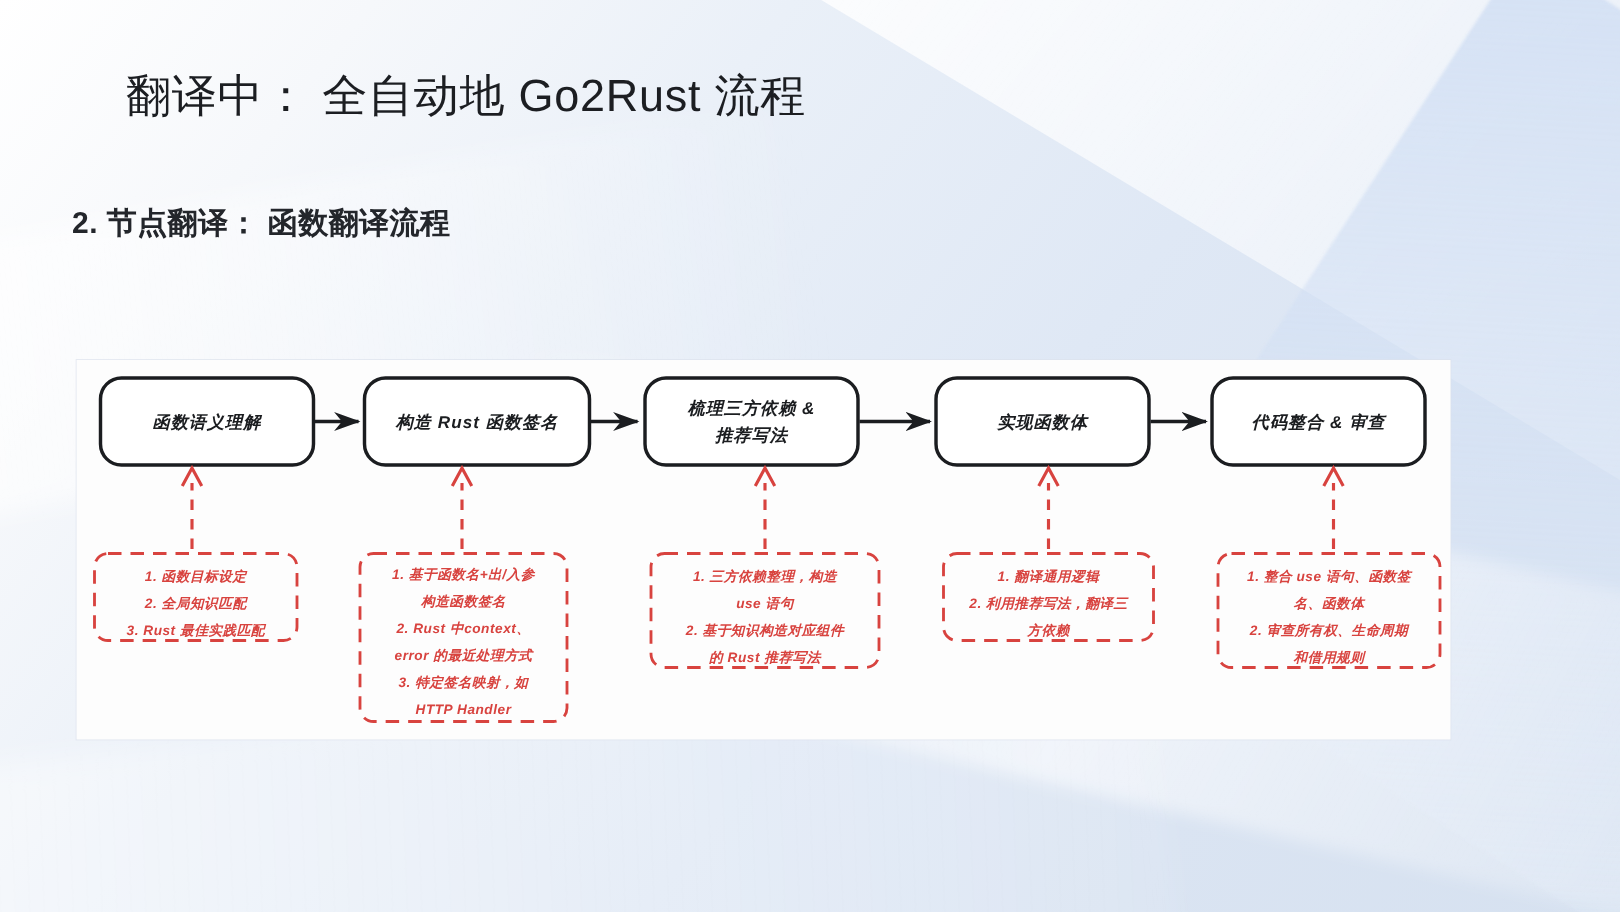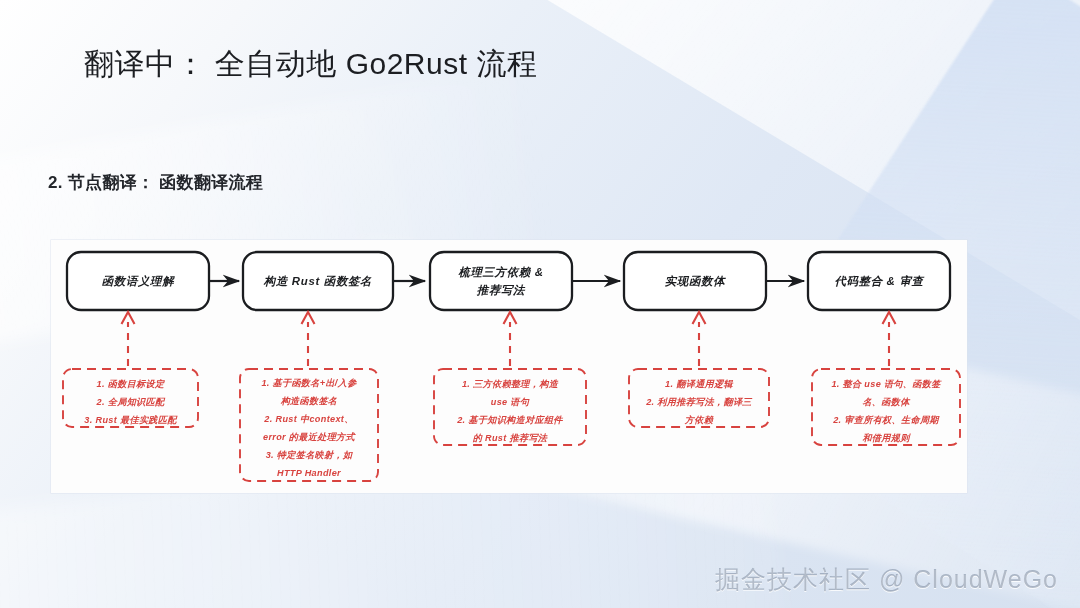--- a/index.html
+++ b/index.html
@@ -76,26 +76,25 @@
     font-weight: 400;
     color: #1c1e22;
     letter-spacing: 0.5px;
     white-space: nowrap;
     margin-left: 40px;
   }
   .slide-subtitle {
     position: absolute;
     left: 48px;
     top: 135px;
-    font-size: 17px;
+    font-size: 20px;
     font-weight: 600;
     color: #23262b;
     letter-spacing: 0.3px;
     white-space: nowrap;
-    margin-top: 36px;
   }
 
   
   #diagram-panel {
     position: absolute;
     left: 51px;
     top: 240px;
     width: 916px;
     height: 253px;
     background: #fdfdfd;
@@ -249,15 +248,14 @@
       <g>
         <rect x="761" y="129" width="148" height="76" rx="9" ry="9" fill="none" stroke="#d8433f" stroke-width="1.9" stroke-dasharray="9 6"></rect>
         <text class="note-line" x="835" y="147" text-anchor="middle">1. 整合 use 语句、函数签</text>
         <text class="note-line" x="835" y="165" text-anchor="middle">名、函数体</text>
         <text class="note-line" x="835" y="183" text-anchor="middle">2. 审查所有权、生命周期</text>
         <text class="note-line" x="835" y="201" text-anchor="middle">和借用规则</text>
       </g>
     </svg>
   </div>
 
-  <div class="watermark">掘金技术社区 @ CloudWeGo</div>
 
 </div>
 
 </body></html>

